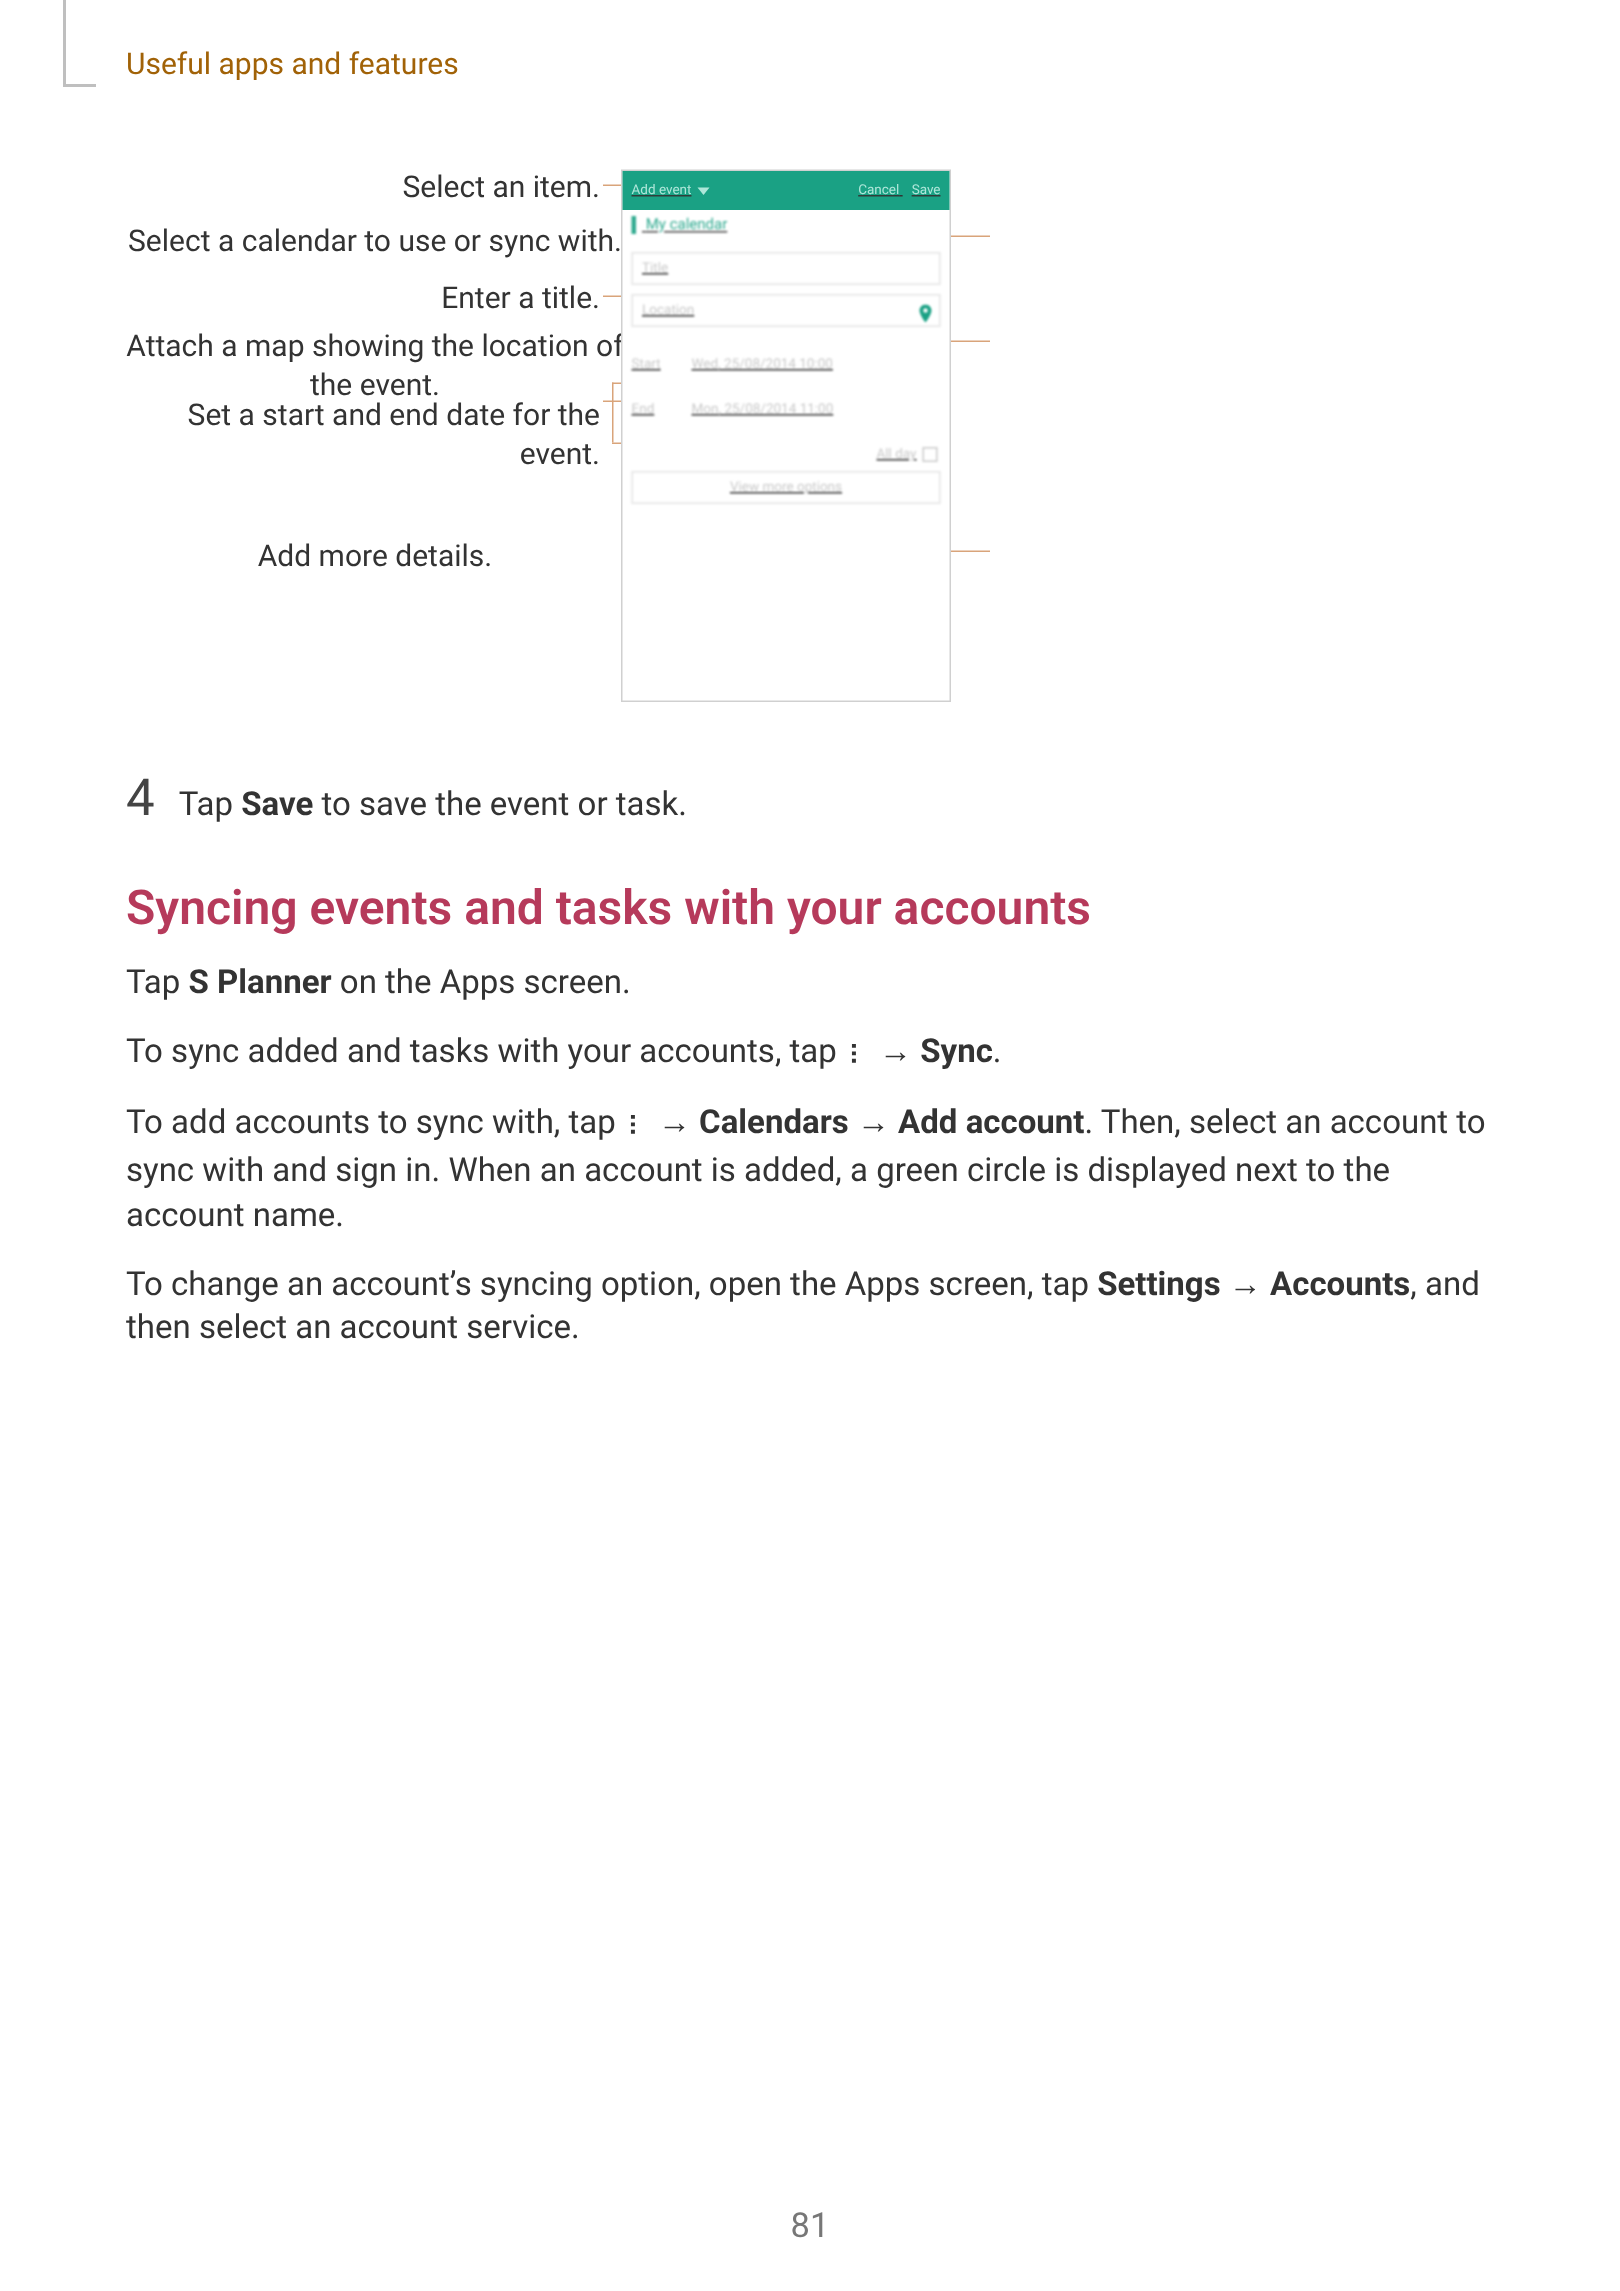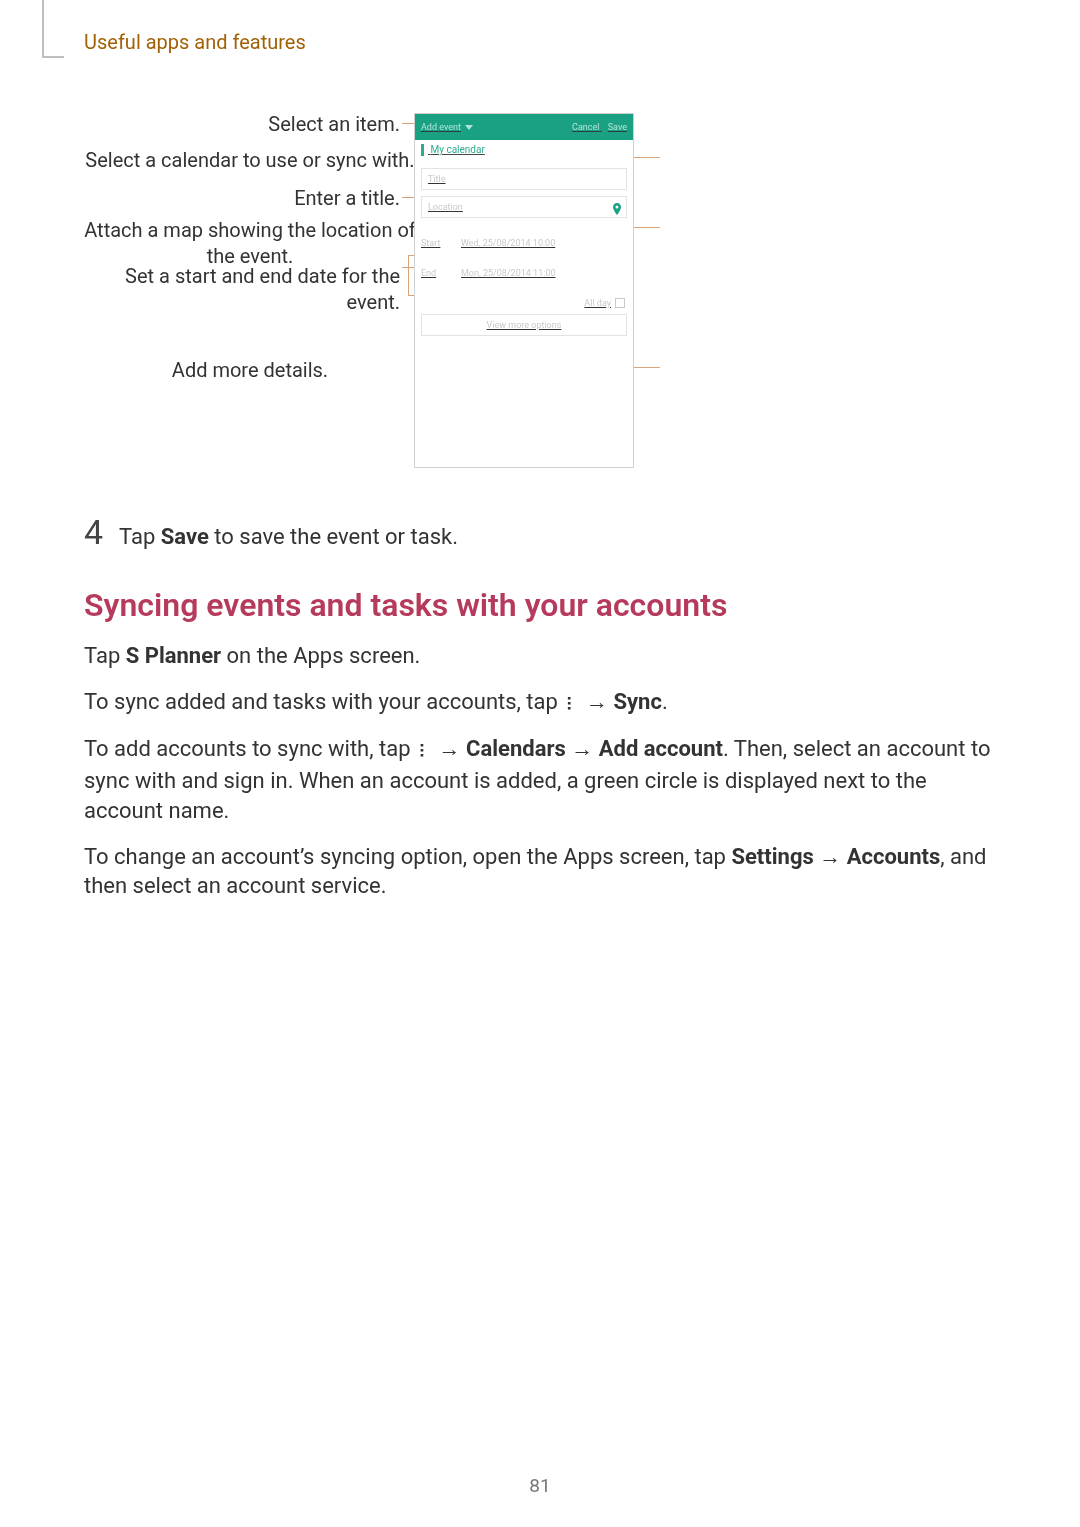--- a/index.html
+++ b/index.html
@@ -180,21 +180,21 @@
       content: "\2807"; 
       font-size: 18px;
       line-height: 0;
     }
     .pagenum {
       position: absolute;
       bottom: 30px;
       left: 0;
       width: 1080px;
       text-align: center;
-      font-size: 19px;
+      font-size: 23px;
       color: #777;
     }
   </style>
 </head>
 <body>
 
 <div class="edge-mark"></div>
 <div class="header-label">Useful apps and features</div>
 
 <div class="figure-wrap">

